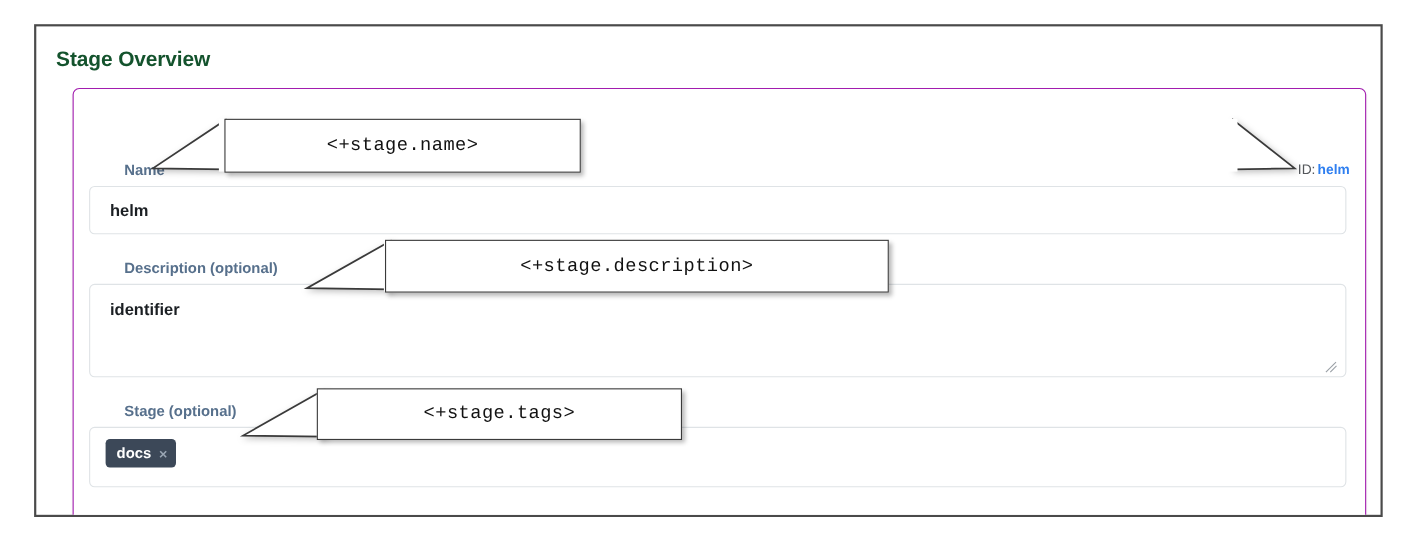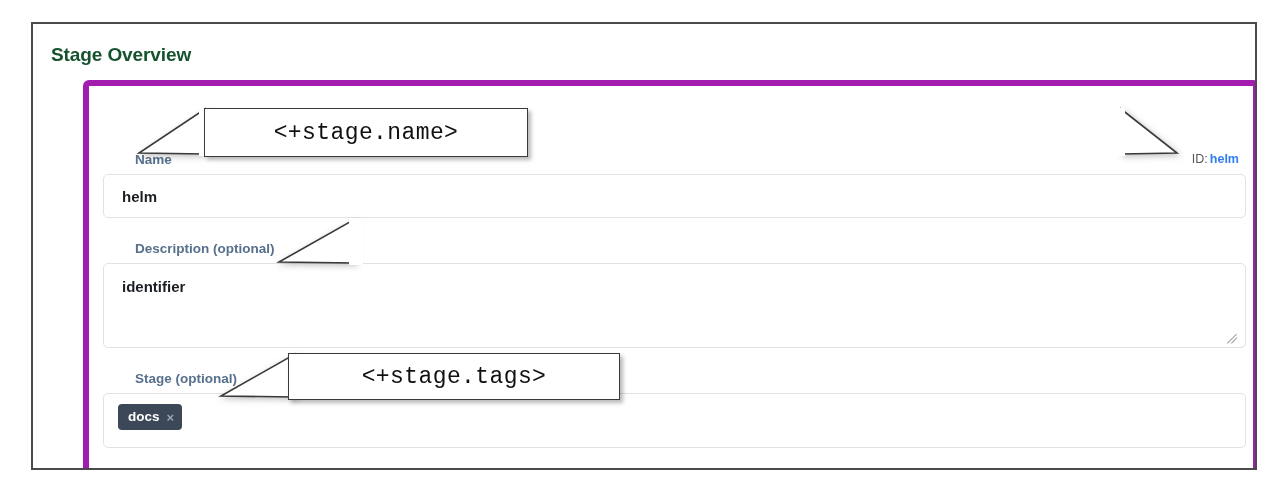--- a/index.html
+++ b/index.html
@@ -35,26 +35,26 @@
     top: 20px;
     font-size: 19px;
     font-weight: bold;
     color: #14532d;
     letter-spacing: -0.1px;
   }
 
   
   #stage-card {
     position: absolute;
-    left: 50px;
+    left: 33px;
     top: 56px;
     width: 1176px;
     height: 404px;
     background: #ffffff;
-    border: 6px solid #a21caf;
+    border: 1px solid #a21caf;
     border-radius: 6px;
     box-sizing: border-box;
     box-shadow: 0 1px 2px rgba(0,0,0,0.05);
   }
 
   
   .field-label {
     position: absolute;
     font-size: 13.5px;
     font-weight: bold;
@@ -165,21 +165,21 @@
   
   .callout {
     position: absolute;
     background: #ffffff;
     border: 1.6px solid #3a3a3a;
     box-shadow: 3px 3px 4px rgba(0,0,0,0.28);
     display: flex;
     align-items: center;
     justify-content: center;
     font-family: "Liberation Mono", monospace;
-    font-size: 23px;
+    font-size: 17px;
     color: #111111;
     letter-spacing: 0.4px;
     white-space: nowrap;
     z-index: 20;
   }
   
   .callout-pointer {
     position: absolute;
     z-index: 19;
     overflow: visible;
@@ -236,20 +236,23 @@
 
   <svg class="callout-pointer" style="left:1060px; top:84px;" width="90" height="60" viewBox="0 0 90 60">
     <polygon points="28,1 28,46 84,45" fill="#ffffff" stroke="#3a3a3a" stroke-width="1.6" style="filter: drop-shadow(2px 2px 3px rgba(0,0,0,0.25));"></polygon>
     <rect x="20" y="0" width="12" height="48" fill="#ffffff"></rect>
   </svg>
 
   <svg class="callout-pointer" style="left:244px; top:194px;" width="86" height="56" viewBox="0 0 86 56">
     <polygon points="78,1 78,45 2,44" fill="#ffffff" stroke="#3a3a3a" stroke-width="1.6" style="filter: drop-shadow(2px 2px 3px rgba(0,0,0,0.25));"></polygon>
     <rect x="72" y="0" width="14" height="47" fill="#ffffff"></rect>
   </svg>
+  <div class="callout" id="callout-description">
+    <span>&lt;+stage.description&gt;</span>
+  </div>
 
   <svg class="callout-pointer" style="left:186px; top:329px;" width="86" height="56" viewBox="0 0 86 56">
     <polygon points="76,1 76,44 2,43" fill="#ffffff" stroke="#3a3a3a" stroke-width="1.6" style="filter: drop-shadow(2px 2px 3px rgba(0,0,0,0.25));"></polygon>
     <rect x="70" y="0" width="14" height="46" fill="#ffffff"></rect>
   </svg>
   <div class="callout" id="callout-tags">
     <span>&lt;+stage.tags&gt;</span>
   </div>
 
 </div>

